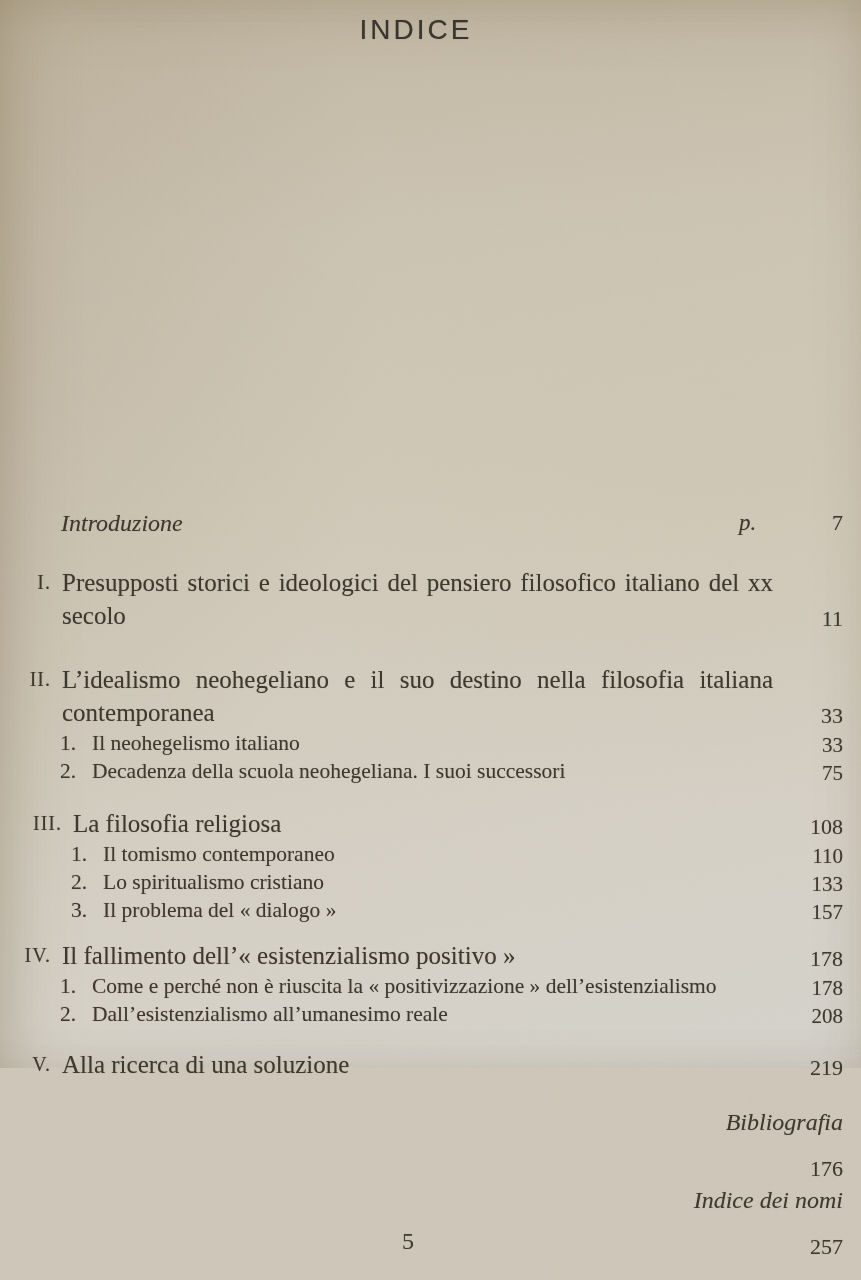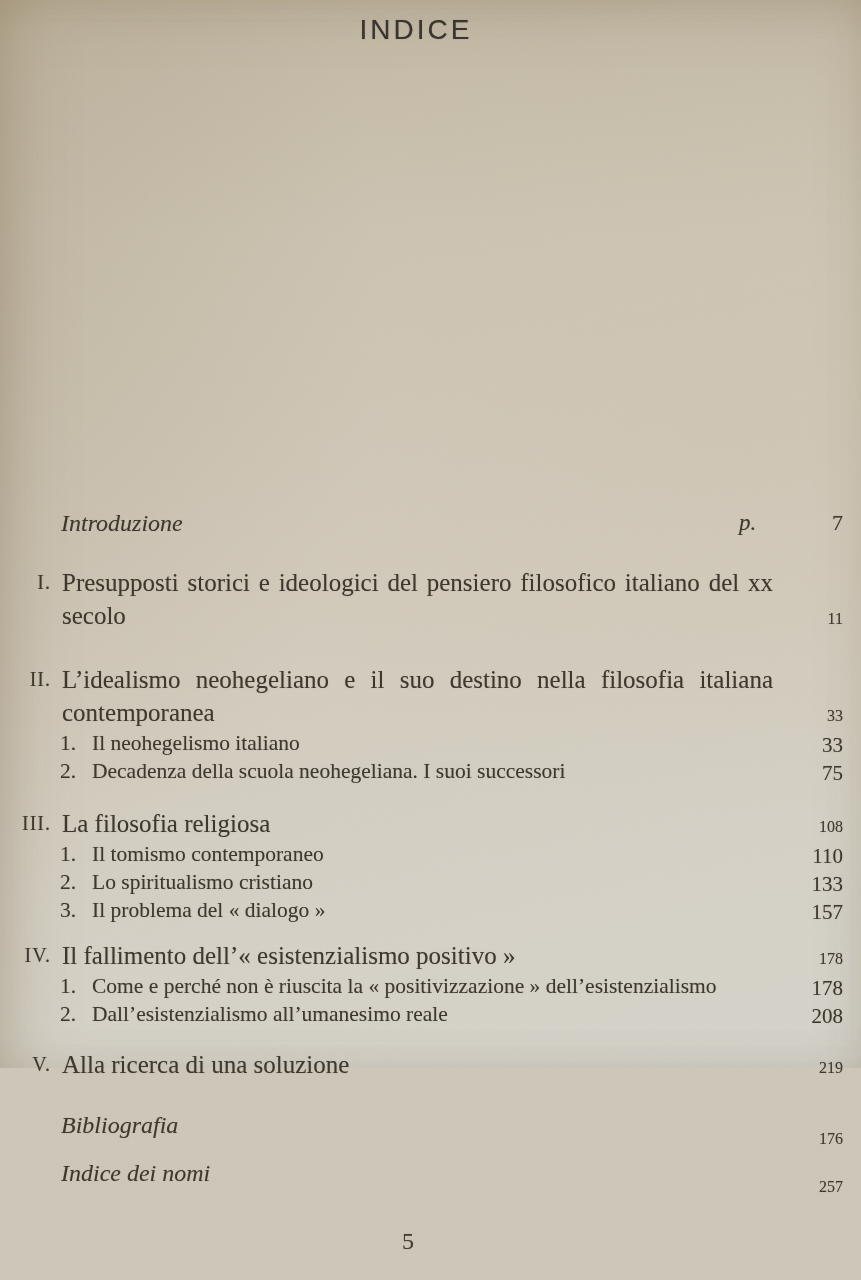--- a/index.html
+++ b/index.html
@@ -58,36 +58,36 @@
   .pagecol-intro .prefix { font-style: italic; font-size: 23px; }
 
   
   .chapter-block .chapter-row { font-size: 25px; line-height: 33px; }
   .num {
     width: 37px; text-align: right; margin-right: 11px;
     align-self: flex-start;
     font-size: 20px; letter-spacing: 1px; line-height: 33px;
   }
   .pagecol {
-    width: 70px; text-align: right; font-size: 16px; line-height: 33px;
+    width: 70px; text-align: right; font-size: 22px; line-height: 33px;
     align-self: flex-end; transform: translateY(3px);
   }
   .m1 { margin-top: 28px; }
   .m2 { margin-top: 31px; }
-  .m3 { margin-top: 22px; }
+  .m3 { margin-top: 22px; margin-left: 11px; }
   .m4 { margin-top: 15px; }
   .m5 { margin-top: 20px; }
 
   
   .sub-row { margin-left: 46px; font-size: 21.5px; line-height: 28px; }
   .subnum { width: 23px; margin-right: 9px; text-align: left; align-self: flex-start; }
   .sub-row .pagecol { font-size: 21px; line-height: 28px; transform: translateY(2px); }
 
   
-  .back-row { font-size: 24px; line-height: 30px; }
+  .back-row { font-size: 24px; line-height: 30px; flex-direction: column; }
   .back-row .label { flex: 1; font-style: italic; padding-left: 47px; }
   .back-row .pagecol { transform: translateY(15px); }
   .bm1 { margin-top: 26px; }
   .bm2 { margin-top: 15px; }
 
   .folio {
     position: absolute; top: 1228px; left: 0; width: 816px;
     text-align: center; font-size: 24px; color: #433d33;
     text-shadow: 0 0 1px rgba(62,56,46,0.35);
   }

